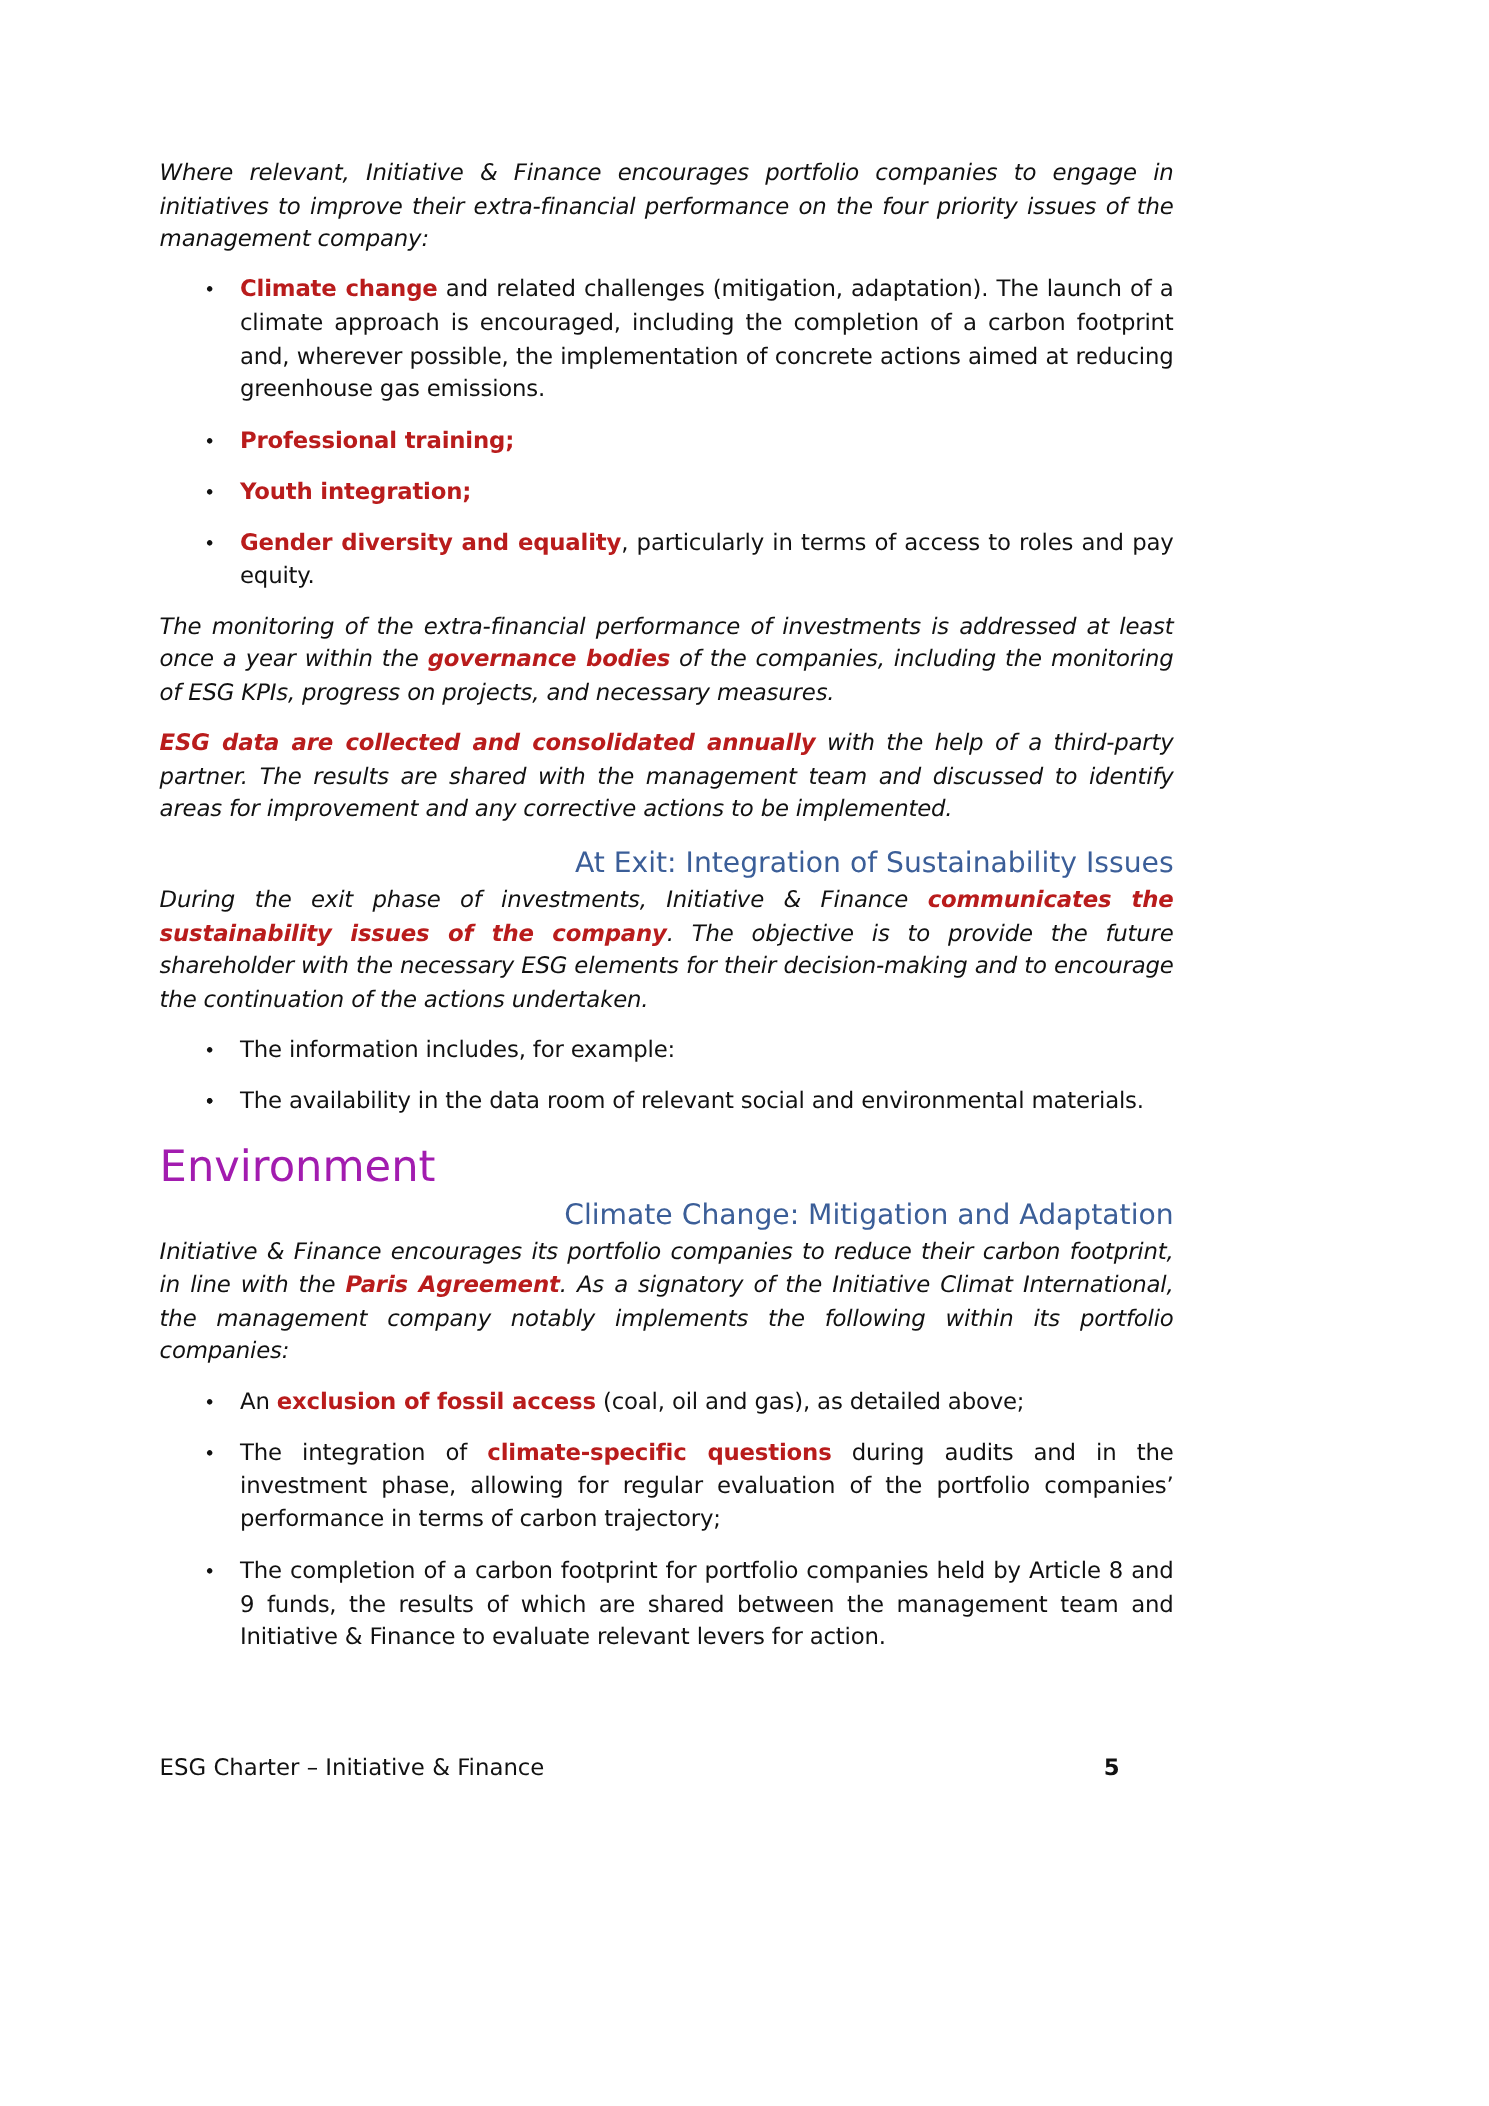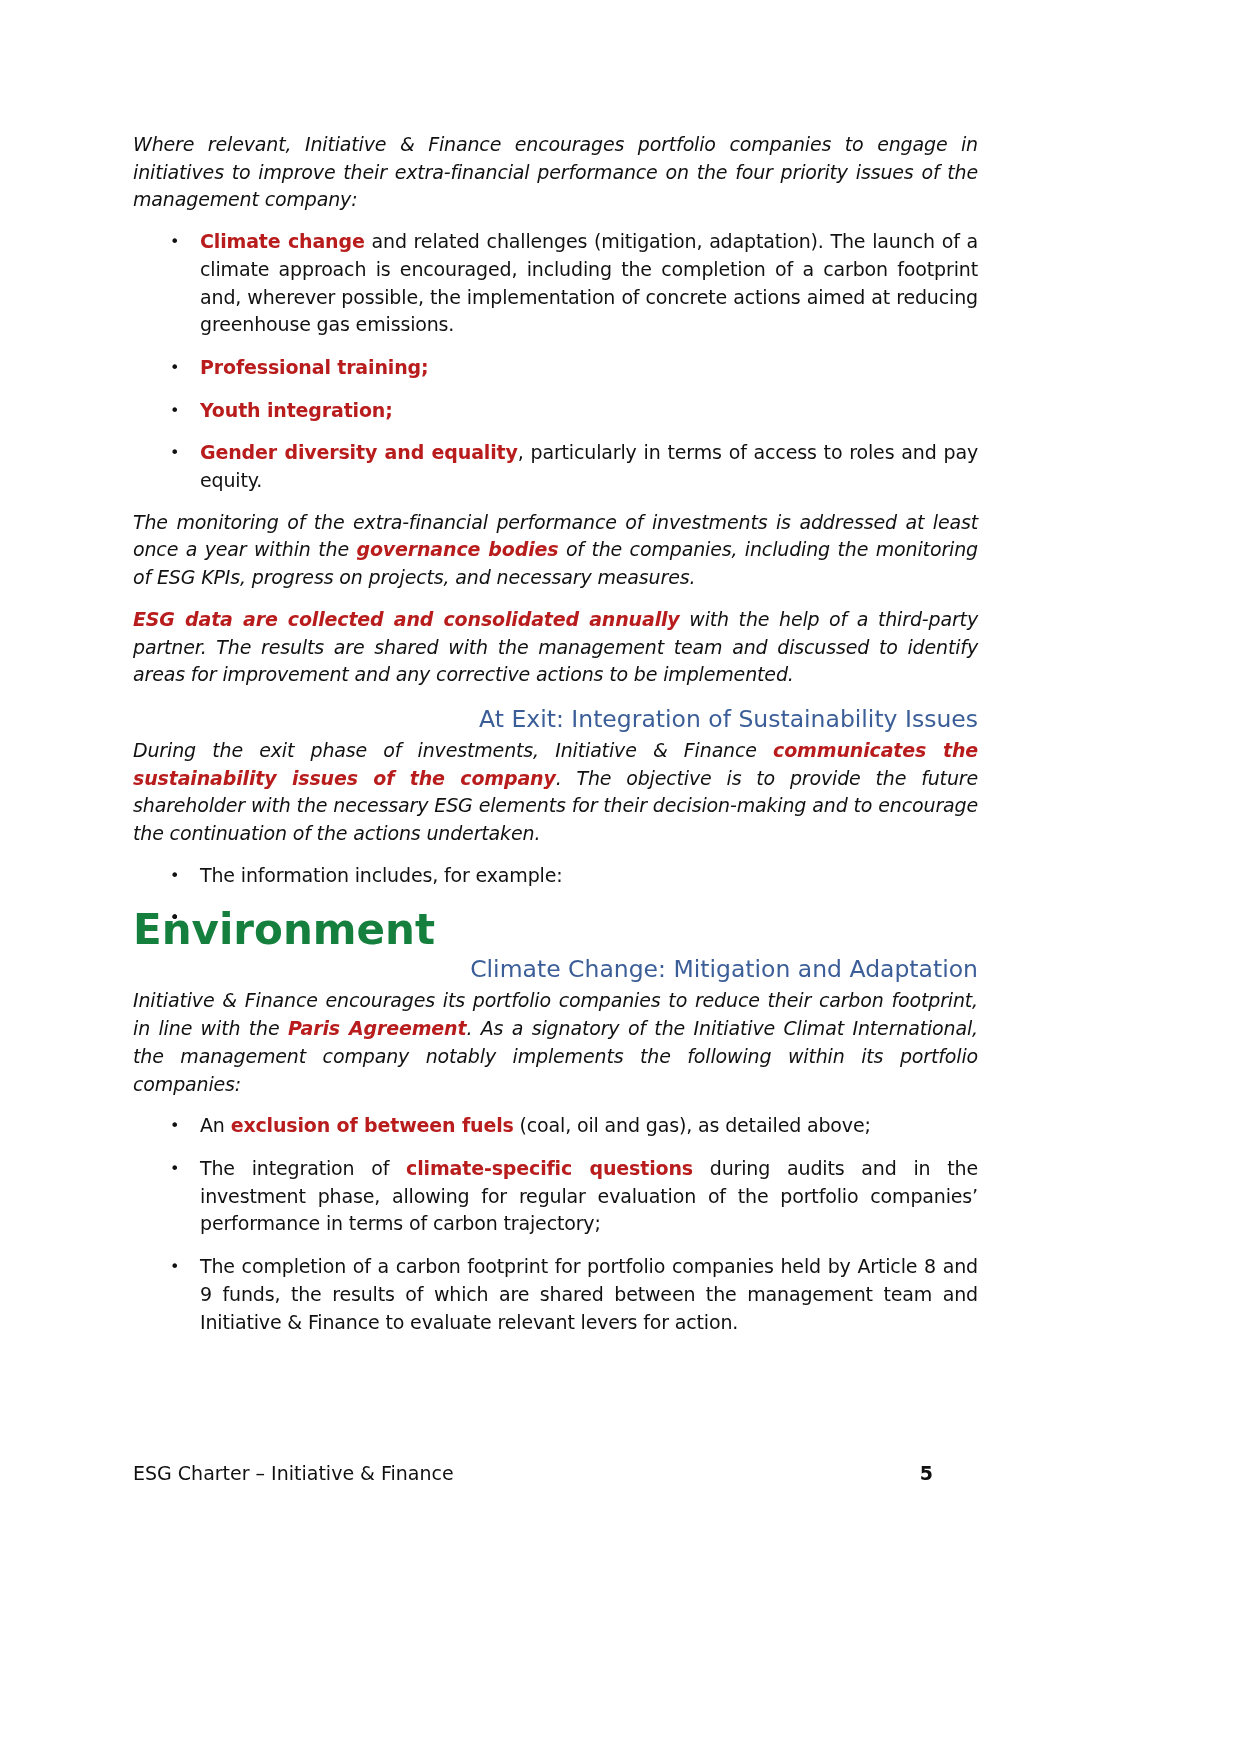--- a/index.html
+++ b/index.html
@@ -7,21 +7,21 @@
       font-family: "DejaVu Sans", sans-serif; color: #111111; }
     .page { position: absolute; left: 133px; top: 131px; width: 845px; }
     p { margin: 0; font-size: 19px; line-height: 27.7px; text-align: justify; letter-spacing: -0.15px; font-style: italic; }
     .para { margin-bottom: 14px; }
     strong { font-weight: 600; color: #b91c1c; }
     ul { list-style: none; margin: 0 0 14px 0; padding: 0; }
     ul li { position: relative; padding-left: 67px; font-size: 19px; line-height: 27.7px;
       text-align: justify; margin-bottom: 15px; letter-spacing: -0.15px; }
     ul li .bullet { position: absolute; left: 37px; top: 0; font-size: 16px; }
     ul li:last-child { margin-bottom: 14px; }
-    h2 { margin: 22px 0 4px 0; font-size: 42px; font-weight: bold; color: #15803d; line-height: 38px; }
+    h2 { margin: 22px 0 4px 0; font-size: 36px; font-weight: normal; color: #a21caf; line-height: 38px; }
     h3 { margin: 0 0 2px 0; font-size: 23.5px; font-weight: normal; color: #3b5e98; line-height: 32px; text-align: right; }
     .footer { position: absolute; left: 133px; top: 1460px; width: 800px; font-size: 19px; line-height: 26px; }
     .footer .num { position: absolute; right: 0; top: 0; font-weight: bold; }
   </style>
 </head>
 <body>
 
 <div class="page">
 
   <p class="para">Where relevant, Initiative &amp; Finance encourages portfolio companies to engage in initiatives to improve their extra-financial performance on the four priority issues of the management company:</p>
@@ -61,33 +61,34 @@
   <ul>
     <li>
       <span class="bullet">•</span>
       <span>The information includes, for example:</span>
     </li>
     <li>
       <span class="bullet">•</span>
     </li>
     <li>
       <span class="bullet">•</span>
+      <span>The availability in the data room of relevant social and environmental materials.</span>
     </li>
   </ul>
 
   <h2>Environment</h2>
   <h3>Climate Change: Mitigation and Adaptation</h3>
   <p class="para">
     <span>Initiative &amp; Finance encourages its portfolio companies to reduce their carbon footprint, in line with the </span><strong>Paris Agreement</strong><span>. As a signatory of the Initiative Climat International, the management company notably implements the following within its portfolio companies:</span>
   </p>
 
   <ul>
     <li>
       <span class="bullet">•</span>
-      <span>An </span><strong>exclusion of between fuels</strong><span> (coal, oil and gas), as detailed above;</span>
+      <span>An </span><strong>exclusion of fossil access</strong><span> (coal, oil and gas), as detailed above;</span>
     </li>
     <li>
       <span class="bullet">•</span>
       <span>The integration of </span><strong>climate-specific questions</strong><span> during audits and in the investment phase, allowing for regular evaluation of the portfolio companies’ performance in terms of carbon trajectory;</span>
     </li>
     <li>
       <span class="bullet">•</span>
       <span>The completion of a carbon footprint for portfolio companies held by Article 8 and 9 funds, the results of which are shared between the management team and Initiative &amp; Finance to evaluate relevant levers for action.</span><strong></strong><span></span>
     </li>
   </ul>

